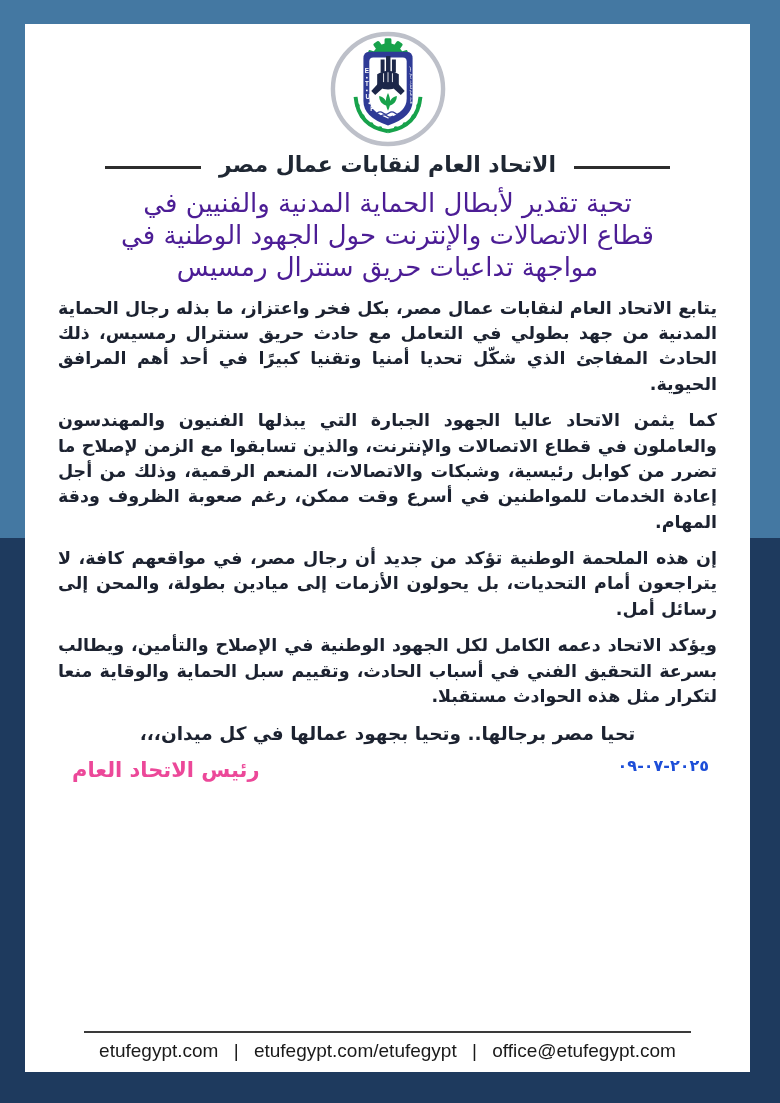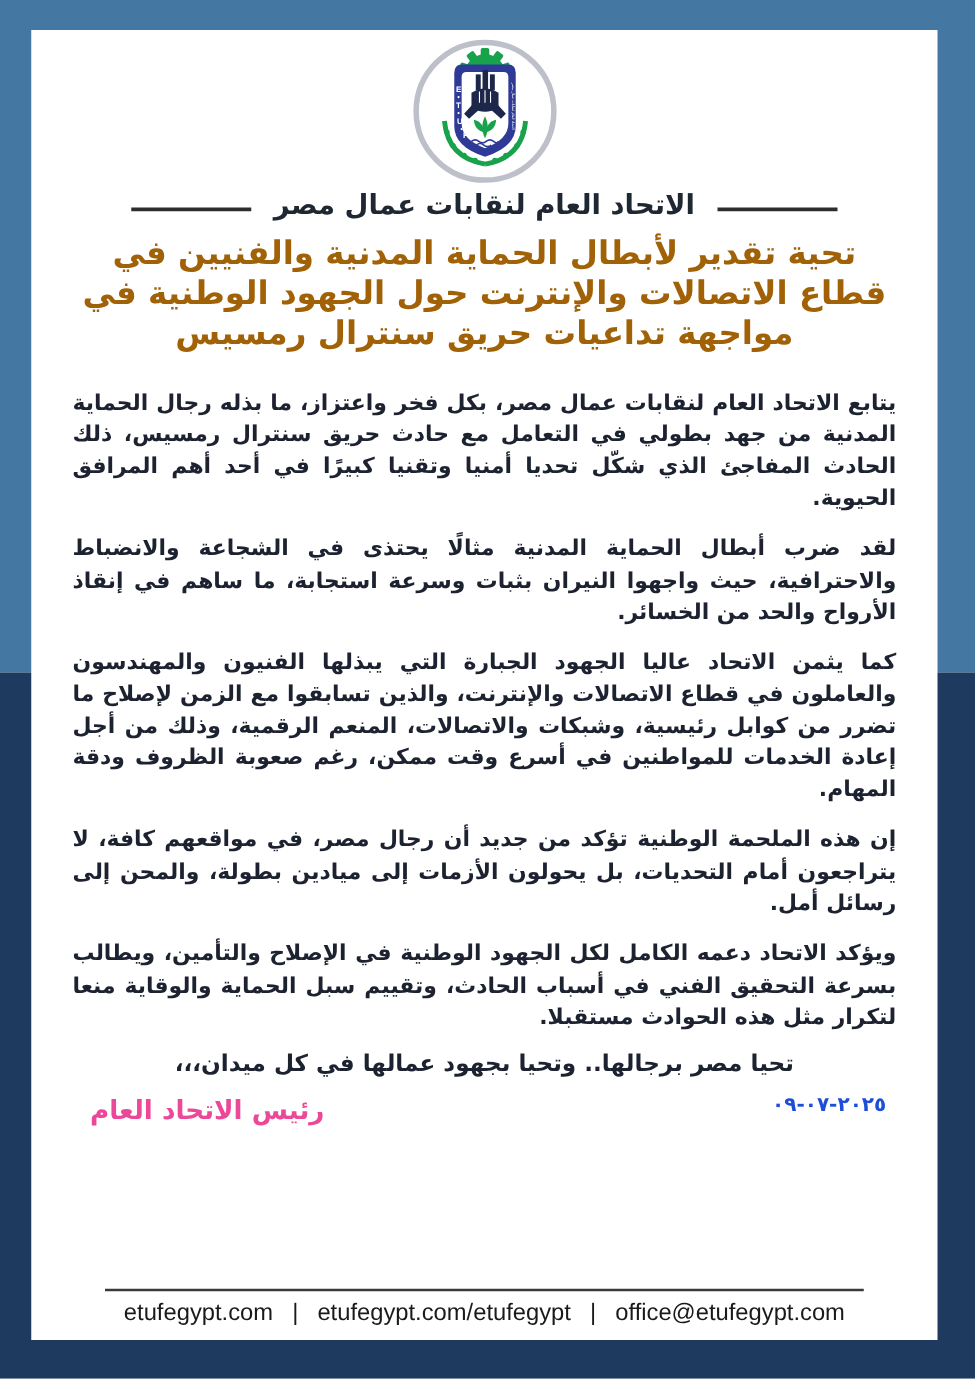--- a/index.html
+++ b/index.html
@@ -7,24 +7,24 @@
         font-family:"DejaVu Sans",sans-serif;}
   .frame-top{position:absolute;left:0;top:0;width:100%;height:538px;background:#4478a2;}
   .frame-bottom{position:absolute;left:0;top:538px;width:100%;height:565px;background:#1e3a5e;}
   .content{position:absolute;top:24px;left:25px;right:30px;bottom:31px;background:#ffffff;overflow:hidden;}
   .inner{box-sizing:border-box;height:100%;padding:4px 33px 8px 33px;
          display:flex;flex-direction:column;direction:rtl;}
   .logo-wrap{width:122px;height:118px;margin:2px auto 0 auto;flex:0 0 auto;}
   .org-row{display:flex;align-items:center;justify-content:center;gap:18px;margin-top:4px;}
   .org-rule{width:96px;height:2.5px;background:#2d2d2d;margin-top:6px;}
   .org-name{font-size:22px;font-weight:bold;color:#1f2733;letter-spacing:0;}
-  .title-block{margin-top:10px;text-align:center;color:#a16207;font-weight:bold;
+  .title-block{margin-top:10px;text-align:center;color:#4c1d95;font-weight:normal;
                font-size:26px;line-height:1.24;}
   .body-block{margin-top:12px;color:#1c2230;}
-  .body-block p{margin:15px 0 11px 0;font-size:17.5px;font-weight:bold;line-height:1.45;
+  .body-block p{margin:0 0 11px 0;font-size:17.5px;font-weight:bold;line-height:1.45;
                 text-align:justify;}
   .closing{font-size:18.5px;font-weight:bold;text-align:center;color:#1c2230;margin-top:3px;}
   .sig-row{direction:ltr;display:flex;justify-content:space-between;align-items:flex-end;
            margin-top:12px;padding:0 8px 0 14px;}
   .sig-block{text-align:center;color:#ec4899;}
   .sig-title{font-size:21px;font-weight:bold;line-height:1.25;}
   .sig-name{font-size:27px;font-weight:bold;line-height:1.3;}
   .date{font-size:16px;font-weight:600;color:#1d4ed8;margin-bottom:8px;letter-spacing:1px;}
   .footer{margin-top:auto;}
   .footer-rule{width:92%;margin:0 auto;height:2.5px;background:#3a3a3a;}
@@ -126,21 +126,20 @@
       </div>
 
       <div class="title-block">
         <div>تحية تقدير لأبطال الحماية المدنية والفنيين في</div>
         <div>قطاع الاتصالات والإنترنت حول الجهود الوطنية في</div>
         <div>مواجهة تداعيات حريق سنترال رمسيس</div>
       </div>
 
       <div class="body-block">
         <p>يتابع الاتحاد العام لنقابات عمال مصر، بكل فخر واعتزاز، ما بذله رجال الحماية المدنية من جهد بطولي في التعامل مع حادث حريق سنترال رمسيس، ذلك الحادث المفاجئ الذي شكّل تحديا أمنيا وتقنيا كبيرًا في أحد أهم المرافق الحيوية.</p>
-        <p>لقد ضرب أبطال الحماية المدنية مثالًا يحتذى في الشجاعة والانضباط والاحترافية، حيث واجهوا النيران بثبات وسرعة استجابة، ما ساهم في إنقاذ الأرواح والحد من الخسائر.</p>
         <p>كما يثمن الاتحاد عاليا الجهود الجبارة التي يبذلها الفنيون والمهندسون والعاملون في قطاع الاتصالات والإنترنت، والذين تسابقوا مع الزمن لإصلاح ما تضرر من كوابل رئيسية، وشبكات والاتصالات، المنعم الرقمية، وذلك من أجل إعادة الخدمات للمواطنين في أسرع وقت ممكن، رغم صعوبة الظروف ودقة المهام.</p>
         <p>إن هذه الملحمة الوطنية تؤكد من جديد أن رجال مصر، في مواقعهم كافة، لا يتراجعون أمام التحديات، بل يحولون الأزمات إلى ميادين بطولة، والمحن إلى رسائل أمل.</p>
         <p>ويؤكد الاتحاد دعمه الكامل لكل الجهود الوطنية في الإصلاح والتأمين، ويطالب بسرعة التحقيق الفني في أسباب الحادث، وتقييم سبل الحماية والوقاية منعا لتكرار مثل هذه الحوادث مستقبلا.</p>
       </div>
 
       <div class="closing">تحيا مصر برجالها.. وتحيا بجهود عمالها في كل ميدان،،،</div>
 
       <div class="sig-row">
         <div class="sig-block">
           <div class="sig-title">رئيس الاتحاد العام</div>

